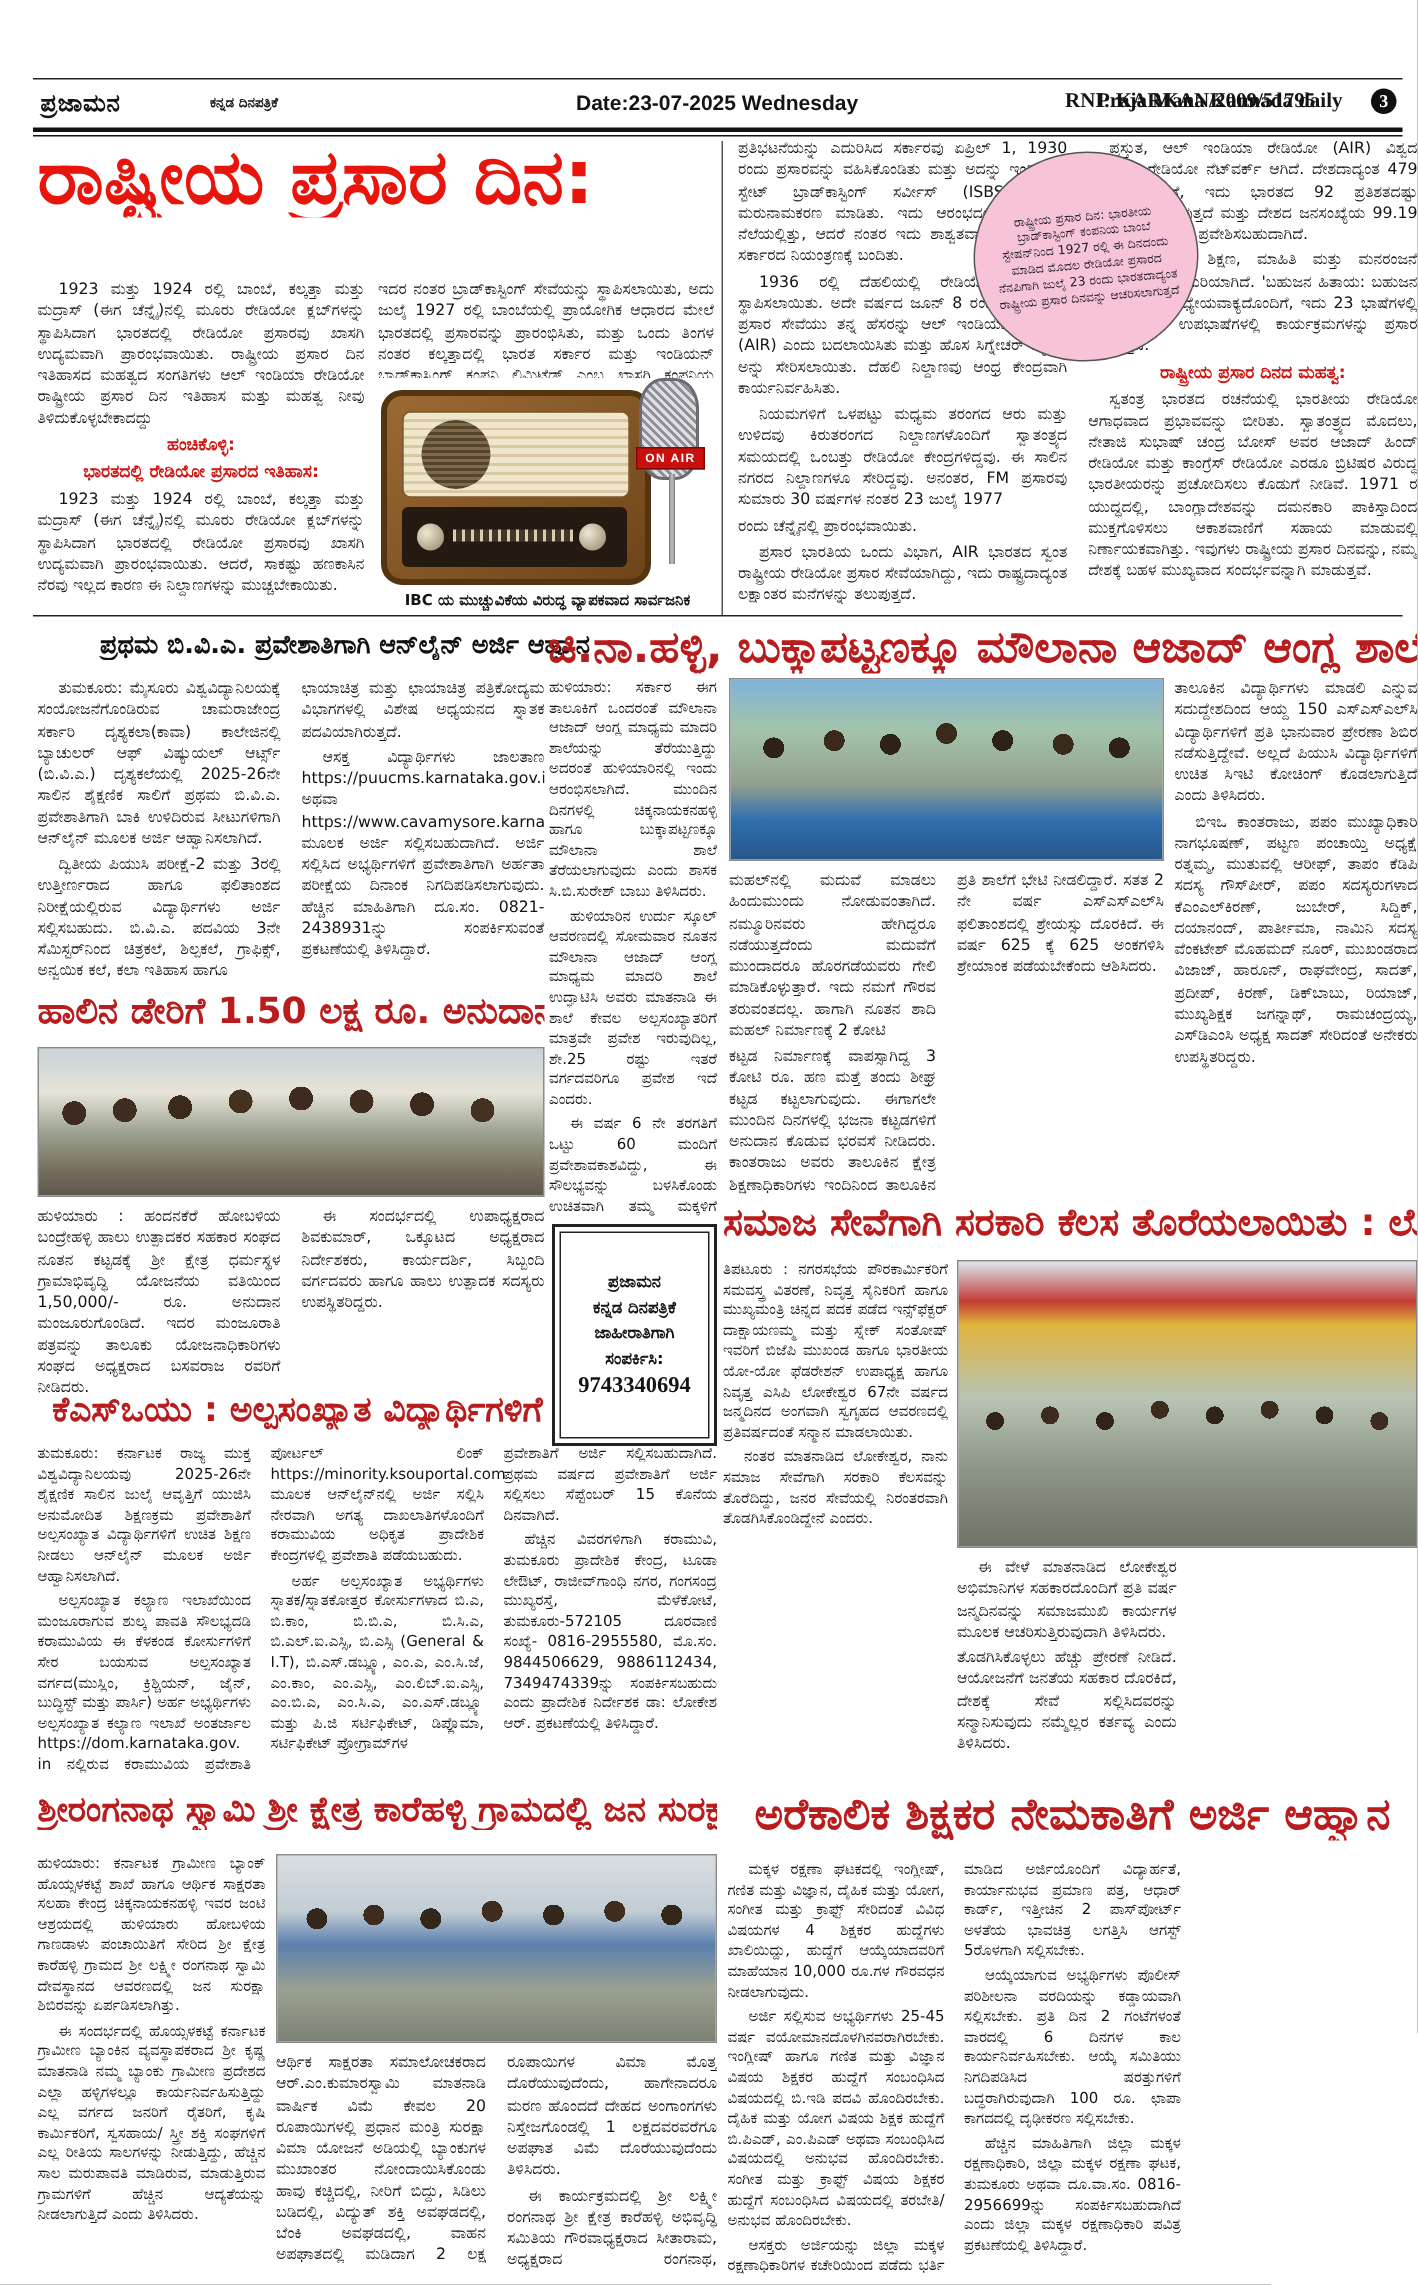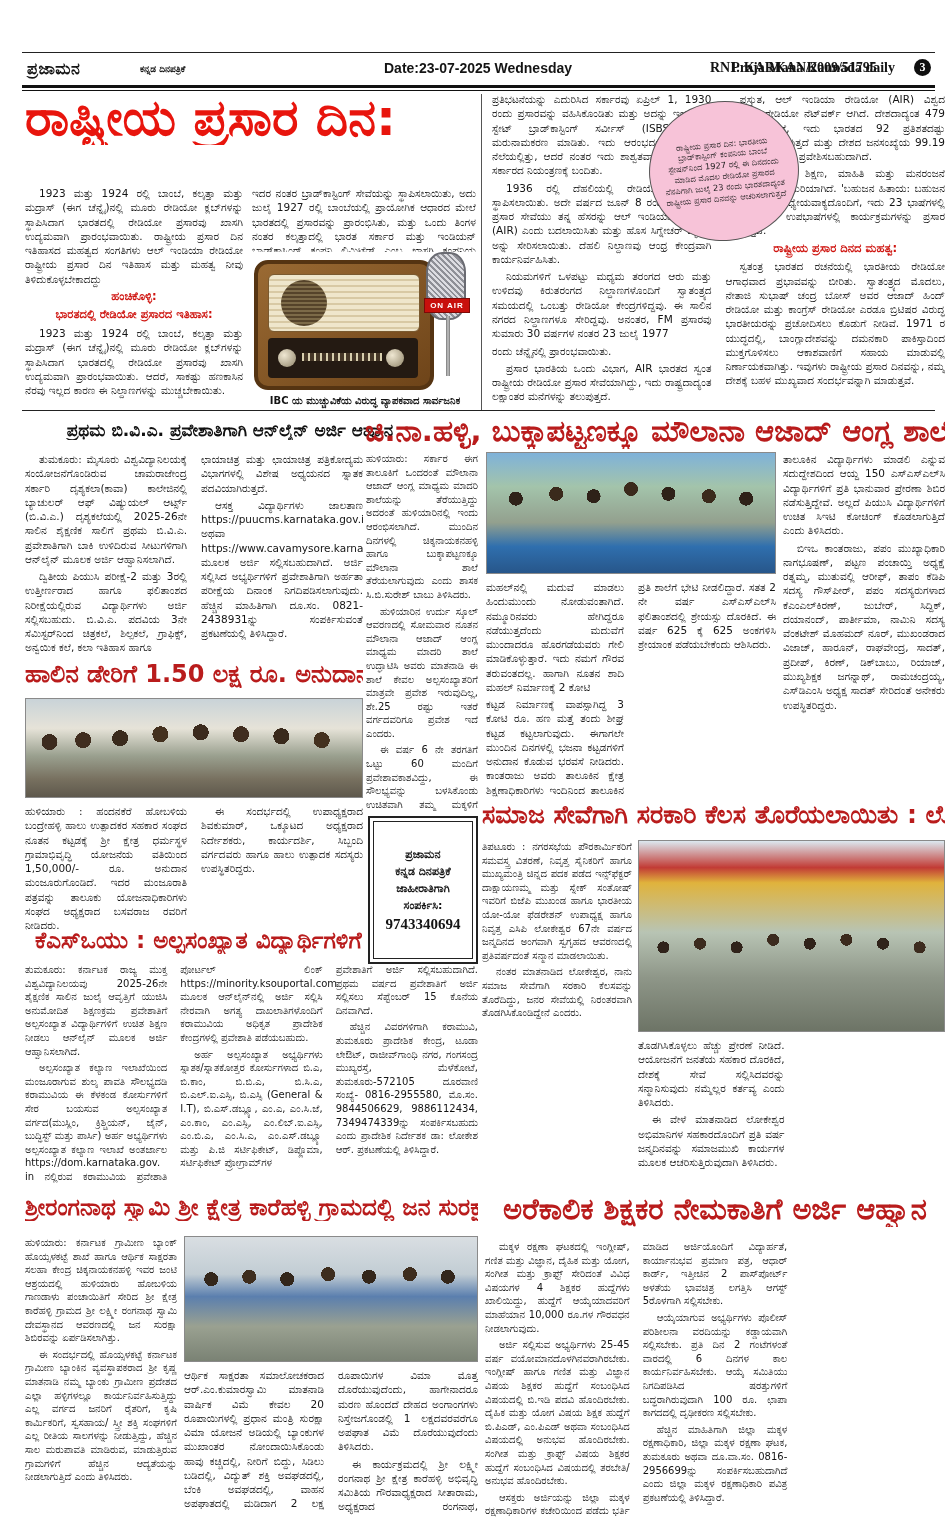--- a/index.html
+++ b/index.html
@@ -211,22 +211,22 @@
     <div class="phone">9743340694</div>
   </div>
 
   <div class="abs head-red" style="left:482px;top:800px;width:463px;font-size:25px;">ಸಮಾಜ ಸೇವೆಗಾಗಿ ಸರಕಾರಿ ಕೆಲಸ ತೊರೆಯಲಾಯಿತು : ಲೋಕೇಶ್ವರ</div>
   <div class="abs colbox" style="left:482px;top:840px;width:150px;height:352px;">
     <p class="bp small noind">ತಿಪಟೂರು : ನಗರಸಭೆಯ ಪೌರಕಾರ್ಮಿಕರಿಗೆ ಸಮವಸ್ತ್ರ ವಿತರಣೆ, ನಿವೃತ್ತ ಸೈನಿಕರಿಗೆ ಹಾಗೂ ಮುಖ್ಯಮಂತ್ರಿ ಚಿನ್ನದ ಪದಕ ಪಡೆದ ಇನ್ಸ್‌ಫೆಕ್ಟರ್ ದಾಕ್ಷಾಯಣಮ್ಮ ಮತ್ತು ಸ್ನೇಕ್ ಸಂತೋಷ್ ಇವರಿಗೆ ಬಿಜೆಪಿ ಮುಖಂಡ ಹಾಗೂ ಭಾರತೀಯ ಯೋ-ಯೋ ಫೆಡರೇಶನ್ ಉಪಾಧ್ಯಕ್ಷ ಹಾಗೂ ನಿವೃತ್ತ ಎಸಿಪಿ ಲೋಕೇಶ್ವರ 67ನೇ ವರ್ಷದ ಜನ್ಮದಿನದ ಅಂಗವಾಗಿ ಸ್ವಗೃಹದ ಆವರಣದಲ್ಲಿ ಪ್ರತಿವರ್ಷದಂತೆ ಸನ್ಮಾನ ಮಾಡಲಾಯಿತು.</p>
     <p class="bp small">ನಂತರ ಮಾತನಾಡಿದ ಲೋಕೇಶ್ವರ, ನಾನು ಸಮಾಜ ಸೇವೆಗಾಗಿ ಸರಕಾರಿ ಕೆಲಸವನ್ನು ತೊರೆದಿದ್ದು, ಜನರ ಸೇವೆಯಲ್ಲಿ ನಿರಂತರವಾಗಿ ತೊಡಗಿಸಿಕೊಂಡಿದ್ದೇನೆ ಎಂದರು.</p>
   </div>
   <div class="abs photo social-photo" style="left:638px;top:840px;width:307px;height:192px;"></div>
   <div class="abs col2" style="left:638px;top:1038px;width:307px;height:152px;">
+    <p class="bp">ಈ ವೇಳೆ ಮಾತನಾಡಿದ ಲೋಕೇಶ್ವರ ಅಭಿಮಾನಿಗಳ ಸಹಕಾರದೊಂದಿಗೆ ಪ್ರತಿ ವರ್ಷ ಜನ್ಮದಿನವನ್ನು ಸಮಾಜಮುಖಿ ಕಾರ್ಯಗಳ ಮೂಲಕ ಆಚರಿಸುತ್ತಿರುವುದಾಗಿ ತಿಳಿಸಿದರು.</p>
     <p class="bp noind">ತೊಡಗಿಸಿಕೊಳ್ಳಲು ಹೆಚ್ಚು ಪ್ರೇರಣೆ ನೀಡಿದೆ. ಆಯೋಜನೆಗೆ ಜನತೆಯ ಸಹಕಾರ ದೊರಕಿದೆ, ದೇಶಕ್ಕೆ ಸೇವೆ ಸಲ್ಲಿಸಿದವರನ್ನು ಸನ್ಮಾನಿಸುವುದು ನಮ್ಮೆಲ್ಲರ ಕರ್ತವ್ಯ ಎಂದು ತಿಳಿಸಿದರು.</p>
-    <p class="bp">ಈ ವೇಳೆ ಮಾತನಾಡಿದ ಲೋಕೇಶ್ವರ ಅಭಿಮಾನಿಗಳ ಸಹಕಾರದೊಂದಿಗೆ ಪ್ರತಿ ವರ್ಷ ಜನ್ಮದಿನವನ್ನು ಸಮಾಜಮುಖಿ ಕಾರ್ಯಗಳ ಮೂಲಕ ಆಚರಿಸುತ್ತಿರುವುದಾಗಿ ತಿಳಿಸಿದರು.</p>
   </div>
 
   <div class="abs head-red" style="left:25px;top:927px;width:453px;font-size:23px;">ಕೆಎಸ್ಒಯು : ಅಲ್ಪಸಂಖ್ಯಾತ ವಿದ್ಯಾರ್ಥಿಗಳಿಗೆ ಉಚಿತ ಶಿಕ್ಷಣ</div>
   <div class="abs col3" style="left:25px;top:963px;width:453px;height:222px;">
     <p class="bp small noind">ತುಮಕೂರು: ಕರ್ನಾಟಕ ರಾಜ್ಯ ಮುಕ್ತ ವಿಶ್ವವಿದ್ಯಾನಿಲಯವು 2025-26ನೇ ಶೈಕ್ಷಣಿಕ ಸಾಲಿನ ಜುಲೈ ಆವೃತ್ತಿಗೆ ಯುಜಿಸಿ ಅನುಮೋದಿತ ಶಿಕ್ಷಣಕ್ರಮ ಪ್ರವೇಶಾತಿಗೆ ಅಲ್ಪಸಂಖ್ಯಾತ ವಿದ್ಯಾರ್ಥಿಗಳಿಗೆ ಉಚಿತ ಶಿಕ್ಷಣ ನೀಡಲು ಆನ್‌ಲೈನ್ ಮೂಲಕ ಅರ್ಜಿ ಆಹ್ವಾನಿಸಲಾಗಿದೆ.</p>
     <p class="bp small">ಅಲ್ಪಸಂಖ್ಯಾತ ಕಲ್ಯಾಣ ಇಲಾಖೆಯಿಂದ ಮಂಜೂರಾಗುವ ಶುಲ್ಕ ಪಾವತಿ ಸೌಲಭ್ಯದಡಿ ಕರಾಮುವಿಯ ಈ ಕೆಳಕಂಡ ಕೋರ್ಸುಗಳಿಗೆ ಸೇರ ಬಯಸುವ ಅಲ್ಪಸಂಖ್ಯಾತ ವರ್ಗದ(ಮುಸ್ಲಿಂ, ಕ್ರಿಶ್ಚಿಯನ್, ಜೈನ್, ಬುದ್ಧಿಸ್ಟ್ ಮತ್ತು ಪಾರ್ಸಿ) ಅರ್ಹ ಅಭ್ಯರ್ಥಿಗಳು ಅಲ್ಪಸಂಖ್ಯಾತ ಕಲ್ಯಾಣ ಇಲಾಖೆ ಅಂತರ್ಜಾಲ https://dom.karnataka.gov. in ನಲ್ಲಿರುವ ಕರಾಮುವಿಯ ಪ್ರವೇಶಾತಿ ಪೋರ್ಟಲ್ ಲಿಂಕ್ https://minority.ksouportal.com ಮೂಲಕ ಆನ್‌ಲೈನ್‌ನಲ್ಲಿ ಅರ್ಜಿ ಸಲ್ಲಿಸಿ ನೇರವಾಗಿ ಅಗತ್ಯ ದಾಖಲಾತಿಗಳೊಂದಿಗೆ ಕರಾಮುವಿಯ ಅಧಿಕೃತ ಪ್ರಾದೇಶಿಕ ಕೇಂದ್ರಗಳಲ್ಲಿ ಪ್ರವೇಶಾತಿ ಪಡೆಯಬಹುದು.</p>
     <p class="bp small">ಅರ್ಹ ಅಲ್ಪಸಂಖ್ಯಾತ ಅಭ್ಯರ್ಥಿಗಳು ಸ್ನಾತಕ/ಸ್ನಾತಕೋತ್ತರ ಕೋರ್ಸುಗಳಾದ ಬಿ.ಎ, ಬಿ.ಕಾಂ, ಬಿ.ಬಿ.ಎ, ಬಿ.ಸಿ.ಎ, ಬಿ.ಎಲ್.ಐ.ಎಸ್ಸಿ, ಬಿ.ಎಸ್ಸಿ (General &amp; I.T), ಬಿ.ಎಸ್.ಡಬ್ಲ್ಯೂ, ಎಂ.ಎ, ಎಂ.ಸಿ.ಜೆ, ಎಂ.ಕಾಂ, ಎಂ.ಎಸ್ಸಿ, ಎಂ.ಲಿಬ್.ಐ.ಎಸ್ಸಿ, ಎಂ.ಬಿ.ಎ, ಎಂ.ಸಿ.ಎ, ಎಂ.ಎಸ್.ಡಬ್ಲ್ಯೂ ಮತ್ತು ಪಿ.ಜಿ ಸರ್ಟಿಫಿಕೇಟ್, ಡಿಪ್ಲೊಮಾ, ಸರ್ಟಿಫಿಕೇಟ್ ಪ್ರೋಗ್ರಾಮ್‌ಗಳ</p>
     <p class="bp small noind">ಪ್ರವೇಶಾತಿಗೆ ಅರ್ಜಿ ಸಲ್ಲಿಸಬಹುದಾಗಿದೆ. ಪ್ರಥಮ ವರ್ಷದ ಪ್ರವೇಶಾತಿಗೆ ಅರ್ಜಿ ಸಲ್ಲಿಸಲು ಸೆಪ್ಟೆಂಬರ್ 15 ಕೊನೆಯ ದಿನವಾಗಿದೆ.</p>
     <p class="bp small">ಹೆಚ್ಚಿನ ವಿವರಗಳಿಗಾಗಿ ಕರಾಮುವಿ, ತುಮಕೂರು ಪ್ರಾದೇಶಿಕ ಕೇಂದ್ರ, ಟೂಡಾ ಲೇಔಟ್, ರಾಜೀವ್‌ಗಾಂಧಿ ನಗರ, ಗಂಗಸಂದ್ರ ಮುಖ್ಯರಸ್ತೆ, ಮೆಳೆಕೋಟೆ, ತುಮಕೂರು-572105 ದೂರವಾಣಿ ಸಂಖ್ಯೆ- 0816-2955580, ಮೊ.ಸಂ. 9844506629, 9886112434, 7349474339ನ್ನು ಸಂಪರ್ಕಿಸಬಹುದು ಎಂದು ಪ್ರಾದೇಶಿಕ ನಿರ್ದೇಶಕ ಡಾ: ಲೋಕೇಶ ಆರ್. ಪ್ರಕಟಣೆಯಲ್ಲಿ ತಿಳಿಸಿದ್ದಾರೆ.</p>
   </div>

